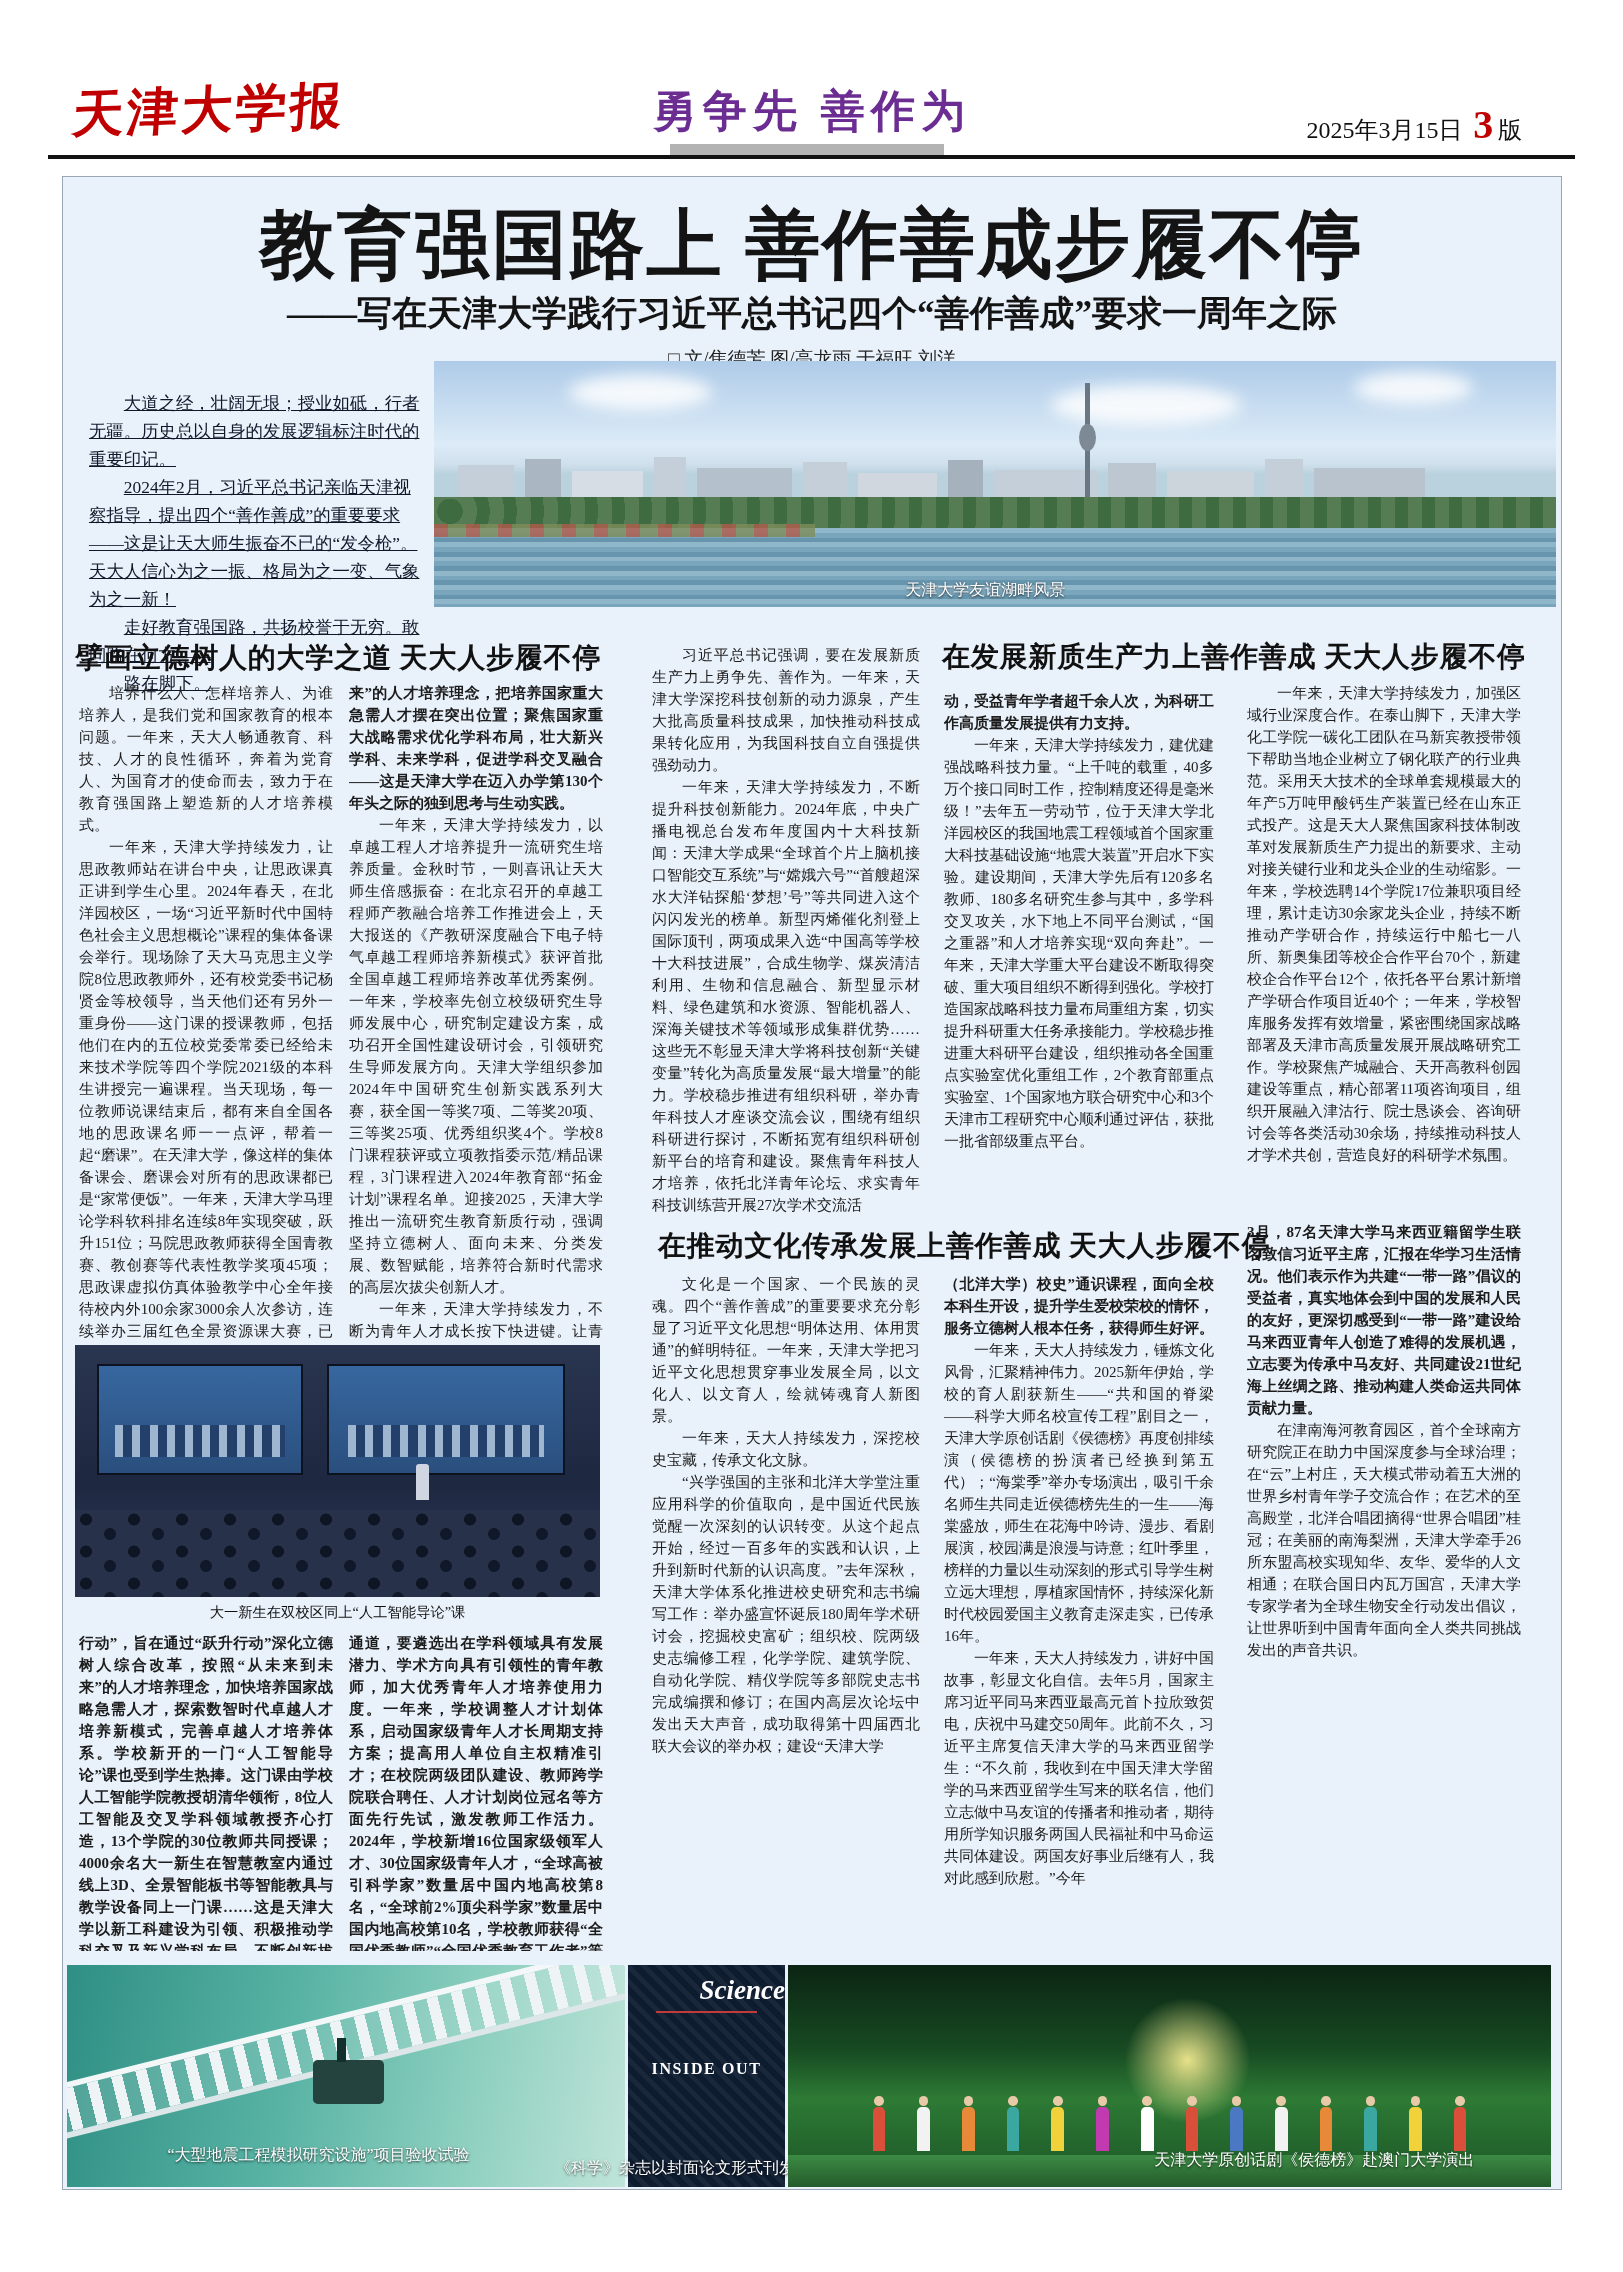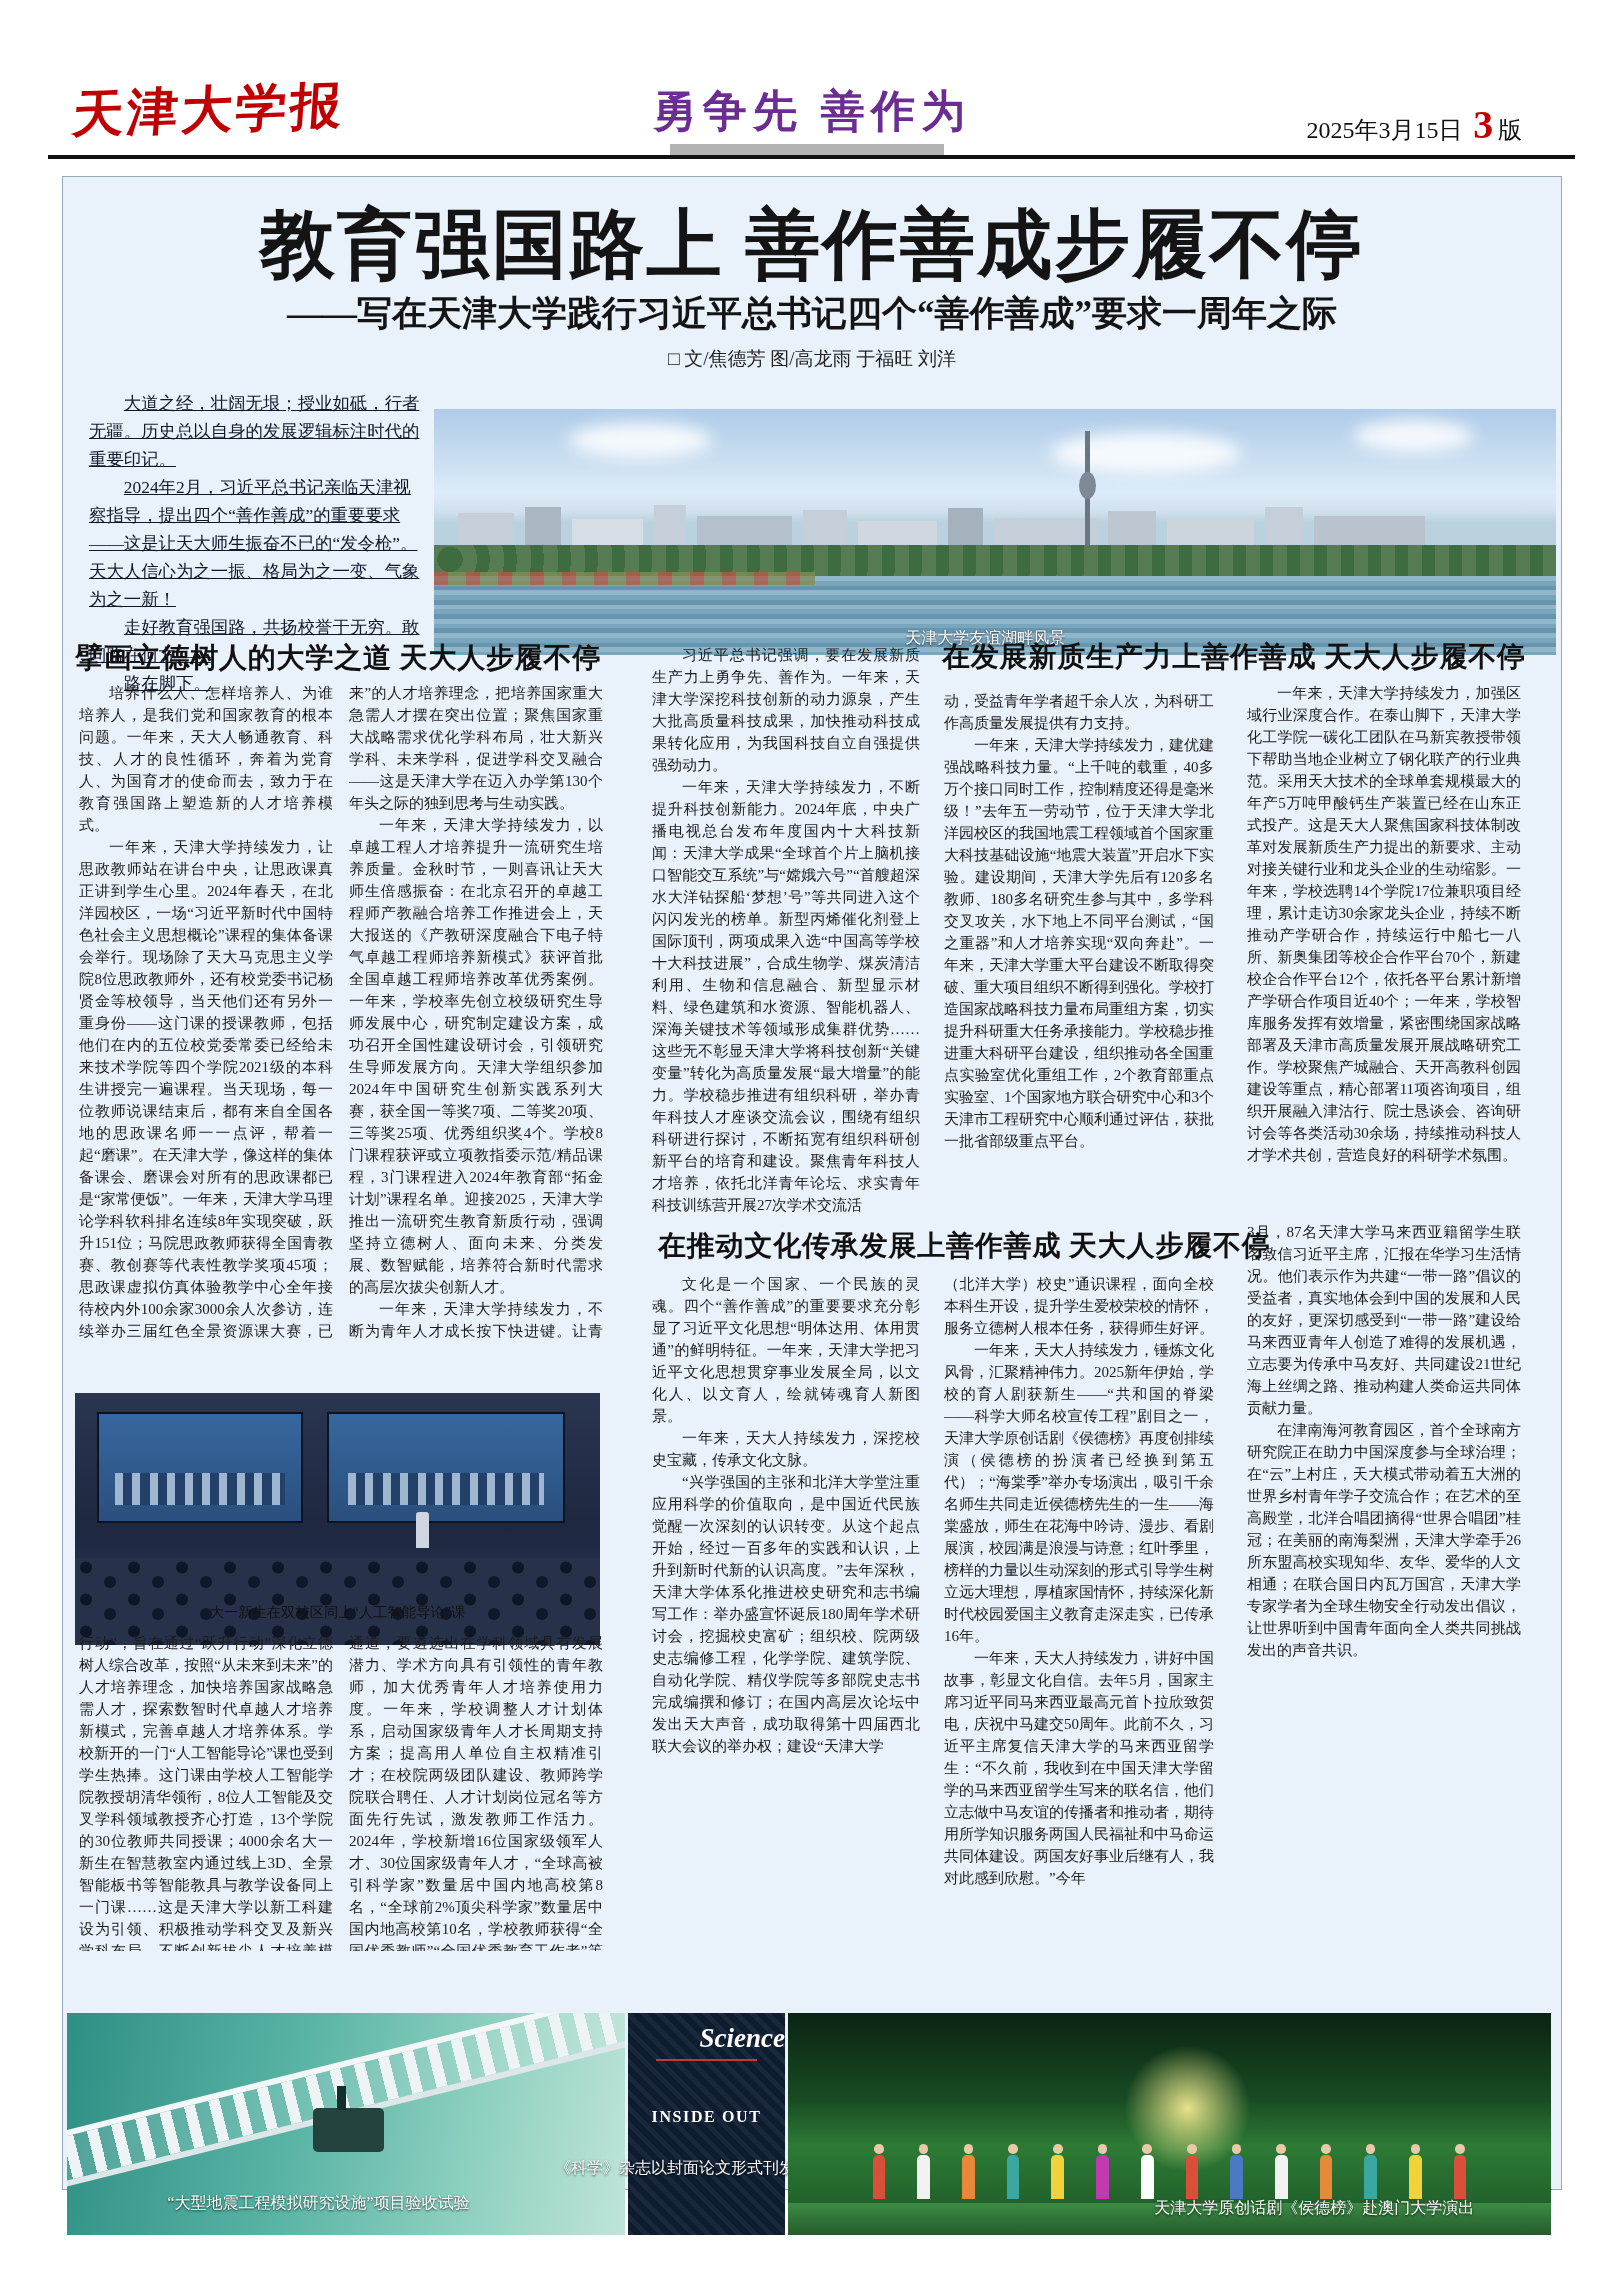--- a/index.html
+++ b/index.html
@@ -19,21 +19,21 @@
   .panel{left:62px;top:176px;width:1500px;height:2014px;background:#e9f1fa;
          border:0.8px solid #9aa7b5;box-sizing:border-box;}
   .headline{left:62px;top:195px;width:1500px;text-align:center;font-size:75px;font-weight:bold;
             letter-spacing:2.4px;color:#141414;}
   .subtitle{left:62px;top:290px;width:1500px;text-align:center;font-size:35px;font-weight:bold;color:#141414;}
   .byline{left:62px;top:346px;width:1500px;text-align:center;font-size:19px;color:#222;}
   
   .intro{left:89px;top:389px;width:337px;font-size:17.4px;line-height:28px;color:#0f172a;text-decoration:underline;}
   .intro p{margin:0;text-indent:2em;}
   
-  .photo{overflow:hidden;margin-top:48px;}
+  .photo{overflow:hidden;}
   .pcapt{position:absolute;color:#fff;font-size:16px;text-shadow:0 0.8px 2.4px rgba(0,0,0,.8);white-space:nowrap;}
   .lake{left:434px;top:361px;width:1122px;height:246px;background:linear-gradient(180deg,#aecbe8 0%,#dcebf7 34%,#cfe0ec 42%,#b9d2de 46%);}
   .lk-cloud{position:absolute;background:#fff;border-radius:50%;filter:blur(8px);opacity:.85;}
   .lk-bldg{position:absolute;left:0;top:94px;width:100%;height:48px;display:flex;align-items:flex-end;gap:11px;padding:0 24px;box-sizing:border-box;}
   .lk-bldg i{display:block;background:#c4cfd9;}
   .lk-tower{position:absolute;left:58%;top:22px;width:5.6px;height:119px;background:#6a7683;}
   .lk-tower:before{content:"";position:absolute;left:-5.6px;top:41px;width:16.7px;height:27px;background:#7d8a96;border-radius:50%;}
   .lk-trees{position:absolute;left:0;top:136px;width:100%;height:32px;
             background:repeating-radial-gradient(circle at 16px 14.3px,#3f6b40 0 12.7px,#557c52 12.7px 27px);}
   .lk-water{position:absolute;left:0;bottom:0;width:100%;height:79px;
@@ -68,21 +68,21 @@
   .st-glow{position:absolute;left:44%;top:32px;width:127px;height:127px;border-radius:50%;
            background:radial-gradient(circle,#e7e28a 0%,rgba(231,226,138,0) 70%);}
   .st-row{position:absolute;left:0;bottom:36px;width:100%;display:flex;justify-content:center;gap:32px;}
   .st-row b{display:block;width:12.7px;height:44px;border-radius:4.8px 4.8px 0 0;position:relative;}
   .st-row b:before{content:"";position:absolute;left:1.6px;top:-11px;width:9.5px;height:9.5px;border-radius:50%;background:#e8c9a8;}
   .st-floor{position:absolute;left:0;bottom:0;width:100%;height:32px;background:linear-gradient(180deg,#3c8a44,#245c2c);}
   
   .sechead{font-size:28px;font-weight:bold;color:#111;letter-spacing:0.8px;white-space:nowrap;}
   .colblock{font-size:15px;line-height:22px;text-align:justify;overflow:hidden;}
   .colblock p{margin:0;text-indent:2em;}
-  .colblock p.cont{text-indent:0;}
+  .colblock p.cont{text-indent:0;font-weight:bold;}
 </style>
 </head>
 <body>
 
 <div class="abs masthead">天津大学报</div>
 <div class="abs slogan">勇争先 善作为</div>
 <div class="abs slogan-bar"></div>
 <div class="abs dateline">
   <span>2025年3月15日</span>
   <span class="pageno">3</span><span>版</span>

